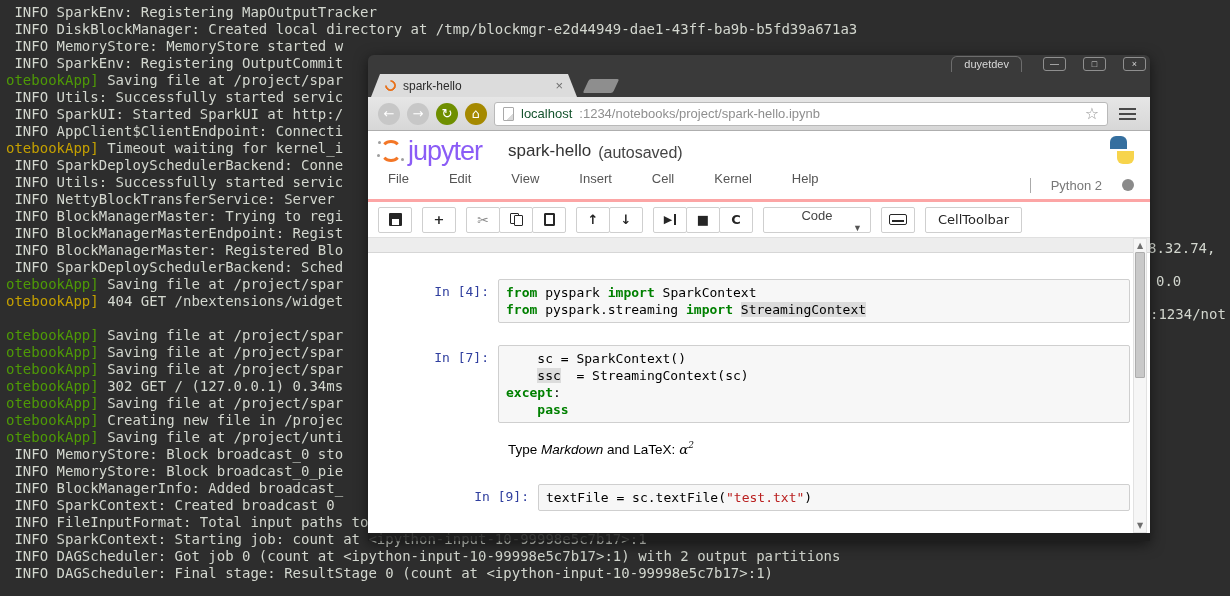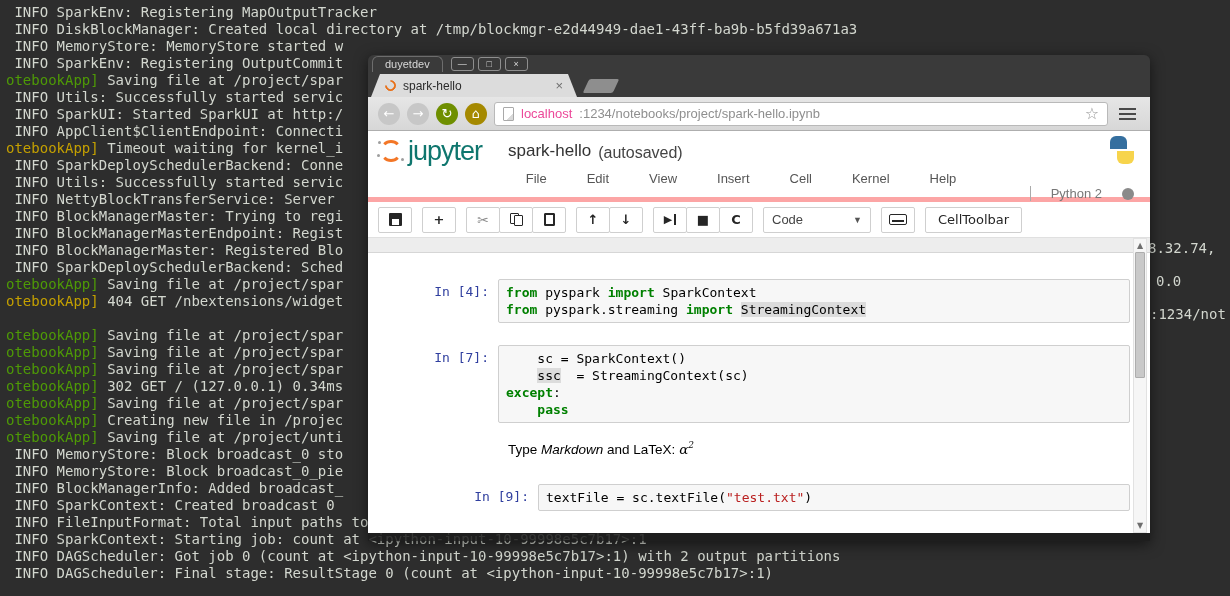--- a/index.html
+++ b/index.html
@@ -9,58 +9,58 @@
   
   #terminal { position:absolute; inset:0; padding:4px 0 0 6px; font-family:"DejaVu Sans Mono", monospace; font-size:14px; color:#d3d7cf; }
   .tline { height:17px; line-height:17px; white-space:pre; }
   .tp-green { color:#4e9a06; }
   .tp-yellow { color:#c4a000; }
   .tfrag { position:absolute; height:17px; line-height:17px; white-space:pre; font-family:"DejaVu Sans Mono", monospace; font-size:14px; color:#d3d7cf; }
 
   
   #bwindow { position:absolute; left:368px; top:55px; width:782px; height:486px;
     border-radius:6px 6px 0 0; box-shadow:0 3px 14px rgba(0,0,0,.55); display:flex; flex-direction:column; }
-  .titlebar { height:18px; background:#3a3a3a; border-radius:6px 6px 0 0; display:flex; align-items:center; padding:0 4px; gap:4px; }
+  .titlebar { height:18px; background:#3a3a3a; border-radius:6px 6px 0 0; display:flex; align-items:center; justify-content:flex-end; padding:0 4px; gap:17px; }
   .profile-badge { color:#d8d8d8; font-size:11px; border:1px solid #6d6d6d; border-bottom:none; border-radius:6px 6px 0 0; padding:1px 12px 2px; margin-right:4px; }
   .winbtn { width:23px; height:14px; border:1px solid #8f8f8f; border-radius:3px; color:#d8d8d8; font-size:9px; line-height:12px; text-align:center; background:transparent; }
   .tabstrip { height:24px; background:#3a3a3a; position:relative; }
   .tab { position:absolute; left:3px; bottom:0; width:206px; height:23px; background:#dcdcdc;
     clip-path:polygon(0 100%, 9px 0, calc(100% - 9px) 0, 100% 100%); display:flex; align-items:center; padding:0 14px; gap:7px; }
   .tab-title { font-size:12px; color:#2b2b2b; flex:1; white-space:nowrap; overflow:hidden; }
   .spinner-ico { width:11px; height:11px; border:2px solid #e8711a; border-top-color:transparent; border-radius:50%; transform:rotate(-45deg); flex:0 0 auto; }
   .tab-close { color:#6f6f6f; font-size:13px; line-height:13px; }
   .newtab { position:absolute; left:218px; top:6px; width:30px; height:14px; background:#8e8e8e; border-radius:2px; transform:skewX(-25deg); }
 
   .navbar { height:34px; background:linear-gradient(#e6e6e6,#d7d7d7); border-bottom:1px solid #aeaeae; display:flex; align-items:center; padding:0 10px; gap:7px; }
   .navcirc { width:22px; height:22px; border-radius:50%; color:#fff; font-size:13px; line-height:22px; text-align:center; flex:0 0 auto; font-family:"DejaVu Sans", sans-serif; }
   .c-gray { background:#c7c7c7; }
   .c-reload { background:#6f8f00; }
   .c-home { background:#a58900; }
   .urlbar { flex:1; height:24px; background:#fff; border:1px solid #b9b9b9; border-radius:3px; display:flex; align-items:center; padding:0 8px; gap:7px; font-size:13px; }
   .doc-ico { width:11px; height:14px; border:1px solid #a9a9a9; border-radius:1px; background:linear-gradient(135deg,#fff 70%,#d9d9d9 70%); flex:0 0 auto; }
-  .url-host { color:#ec4899; }
+  .url-host { color:#14532d; }
   .url-rest { color:#8f8f8f; white-space:nowrap; overflow:hidden; flex:1; }
   .star { color:#9a9a9a; font-size:16px; font-family:"DejaVu Sans", sans-serif; }
   .hamburger { display:flex; flex-direction:column; gap:3px; padding:0 4px; }
   .hamburger div { width:17px; height:2px; background:#4a4a4a; }
 
   
   .jheader { height:40px; background:#fff; display:flex; align-items:center; padding:0 12px; position:relative; }
   .jlogo { display:flex; align-items:flex-end; gap:6px; }
   .jlogo-ico { width:22px; height:22px; border:3px solid #f37626; border-left-color:transparent; border-right-color:transparent; border-radius:50%; position:relative; margin-bottom:3px; }
   .jlogo-ico i { position:absolute; width:3px; height:3px; background:#9e9e9e; border-radius:50%; }
-  .jlogo-word { font-size:27px; color:#0f766e; font-weight:400; letter-spacing:-1px; line-height:27px; }
+  .jlogo-word { font-size:27px; color:#8b5cf6; font-weight:400; letter-spacing:-1px; line-height:27px; }
   .nb-title { font-size:17px; color:#333; margin-left:26px; }
   .autosaved { font-size:16px; color:#444; margin-left:7px; padding-top:4px; }
   .py-ico { position:absolute; right:14px; top:5px; width:28px; height:28px; }
   .py-b { position:absolute; left:2px; top:0; width:17px; height:13px; background:#356f9f; border-radius:6px 6px 0 0; }
   .py-b:after, .py-y:after { content:""; }
   .py-y { position:absolute; right:2px; bottom:0; width:17px; height:13px; background:#f7d44c; border-radius:0 0 6px 6px; }
 
-  .menubar { height:31px; background:#fff; border-bottom:5px solid #fca5a5; display:flex; align-items:center; padding:0 16px 0 20px;flex-direction:column; }
+  .menubar { height:31px; background:#fff; border-bottom:3px solid #fca5a5; display:flex; padding:0 16px 0 20px; }
   .menu-item { font-size:13px; color:#555; margin-right:40px; }
   .kernel-ind { margin-left:auto; display:flex; align-items:center; gap:20px; }
   .kernel-sep { width:1px; height:15px; background:#aaa; }
   .kernel-name { font-size:13px; color:#777; }
   .kernel-dot { width:12px; height:12px; border-radius:50%; background:#8a8a8a; }
 
   .toolbar { height:36px; background:#fff; display:flex; align-items:center; padding:0 10px; gap:10px; border-bottom:1px solid #e0e0e0; }
   .tgroup { display:flex; }
   .tbtn { min-width:34px; height:26px; background:#fff; border:1px solid #cfcfcf; border-radius:2px; display:flex; align-items:center; justify-content:center; gap:2px; color:#262626; font-family:"DejaVu Sans", sans-serif; font-size:13px; }
   .tgroup .tbtn + .tbtn { margin-left:-1px; }
@@ -70,21 +70,21 @@
   .cut-ico { color:#8a8a8a; font-size:14px; }
   .copy-ico { width:13px; height:13px; position:relative; }
   .copy-ico div { position:absolute; width:9px; height:11px; border:1.5px solid #262626; background:#fff; border-radius:1px; }
   .copy-ico div:first-child { left:0; top:0; }
   .copy-ico div:last-child { right:0; bottom:0; }
   .paste-ico { width:11px; height:13px; border:1.5px solid #262626; border-radius:1px; position:relative; background:#262626; }
   .paste-ico div { position:absolute; left:1px; top:1px; right:1px; bottom:1px; background:#fff; }
   .runbar { width:2px; height:11px; background:#262626; }
   .kbd-ico { width:18px; height:11px; border:1.5px solid #262626; border-radius:2px; position:relative; }
   .kbd-ico div { position:absolute; left:2px; right:2px; bottom:2px; height:2px; background:#262626; }
-  .cellselect { width:108px; height:26px; border:1px solid #cfcfcf; border-radius:2px; background:#fff; display:flex; align-items:center; padding:0 8px; font-size:13px; color:#444; }
+  .cellselect { width:108px; height:26px; border:1px solid #cfcfcf; border-radius:2px; background:#fff; display:flex; align-items:center; padding:0 8px; font-size:13px; color:#444;flex-direction:column; }
   .cellselect .caret { margin-left:auto; font-size:9px; color:#555; }
   .celltoolbar-btn { padding:0 12px; }
 
   
   .nbarea { flex:1; background:#fff; position:relative; overflow:hidden; }
   .nb-band { height:15px; background:#ededed; border-bottom:1px solid #d6d6d6; }
   .cellwrap { position:absolute; left:0; top:15px; right:20px; }
   .cell-row { display:flex; align-items:flex-start; }
   .prompt { width:130px; text-align:right; padding-right:9px; font-family:"DejaVu Sans Mono", monospace; font-size:13px; color:#303f9f; padding-top:5px; white-space:pre; }
   .inputbox { flex:1; background:#f7f7f7; border:1px solid #cfcfcf; border-radius:2px; padding:4px 7px; }

